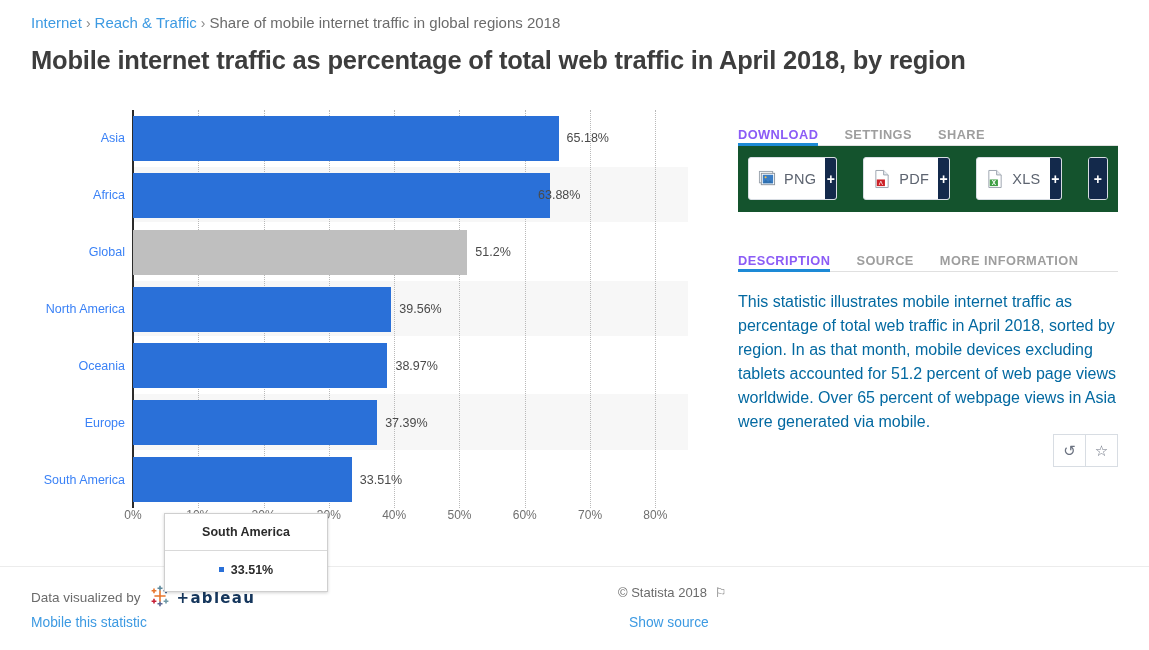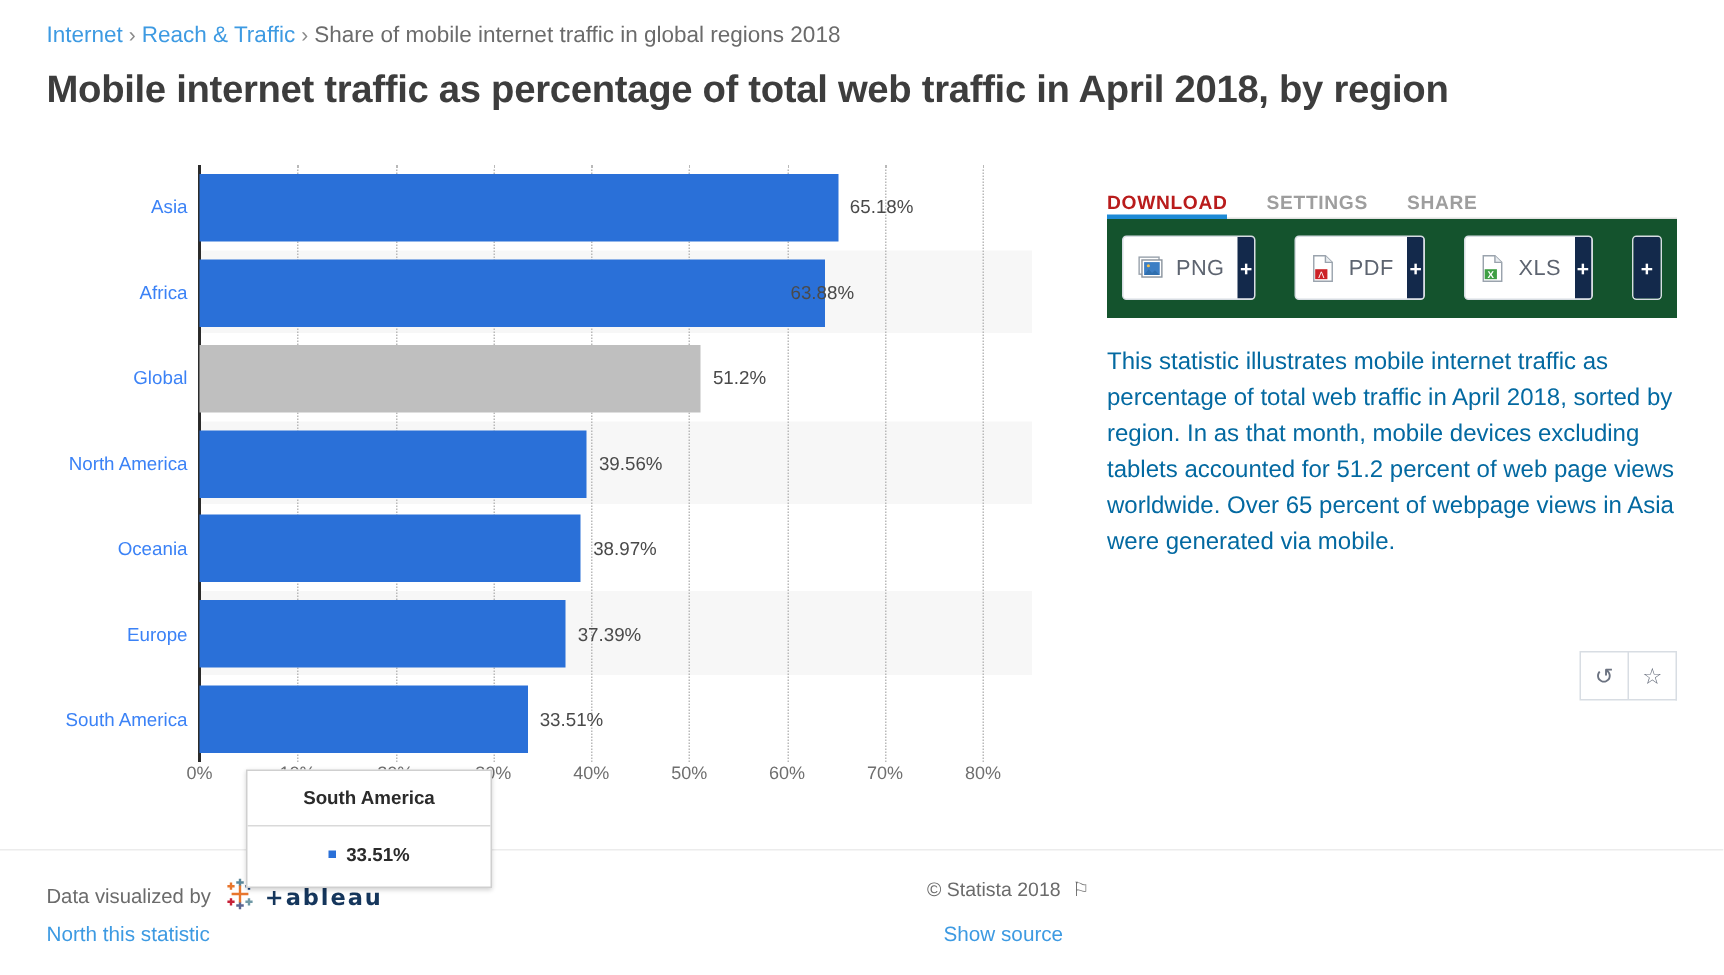--- a/index.html
+++ b/index.html
@@ -97,21 +97,21 @@
   .tabbar{
     position:relative;height:33px;
     border-bottom:1px solid #e0e0e0;
   }
   .tabbar .tab{
     display:inline-block;
     font-size:12.8px;font-weight:bold;letter-spacing:.45px;
     color:#9e9e9e;padding:0 0 12px 0;margin-right:26px;
     cursor:pointer;
   }
-  .tabbar .tab.active{color:#b91c1c;margin-top:15px;}
+  .tabbar .tab.active{color:#8b5cf6;margin-top:15px;}
   .tabbar .underline{
     position:absolute;left:0;bottom:-1px;height:3px;background:#1d8ad6;
   }
 
   #dl-strip{
     background:#14532d;padding:11px 10px 12px 10px;
     display:flex;gap:26px;
   }
   .dl-btn{
     display:flex;align-items:stretch;height:41px;
@@ -195,21 +195,21 @@
       <div class="gridline" style="left: 428.471px;"></div>
       <div class="gridline" style="left: 493.765px;"></div>
       <div class="gridline" style="left: 559.059px;"></div>
       <div class="gridline" style="left: 624.353px;"></div>
     </div>
   <div id="axis-line"></div>
   <div id="bars">
       <div class="bar" style="left: 102px; top: 11.9286px; width: 425.587px;"></div>
       <div class="bar-label" style="left: 535.587px; top: 27.4286px;">65.18%</div>
       <div class="bar" style="left: 102px; top: 68.7857px; width: 417.099px;"></div>
-      <div class="bar-label" style="left: 496px; top: 84.2857px;">63.88%</div>
+      <div class="bar-label" style="left: 507px; top: 84.2857px;">63.88%</div>
       <div class="bar grey" style="left: 102px; top: 125.643px; width: 334.306px;"></div>
       <div class="bar-label" style="left: 444.306px; top: 141.143px;">51.2%</div>
       <div class="bar" style="left: 102px; top: 182.5px; width: 258.304px;"></div>
       <div class="bar-label" style="left: 368.304px; top: 198px;">39.56%</div>
       <div class="bar" style="left: 102px; top: 239.357px; width: 254.451px;"></div>
       <div class="bar-label" style="left: 364.451px; top: 254.857px;">38.97%</div>
       <div class="bar" style="left: 102px; top: 296.214px; width: 244.135px;"></div>
       <div class="bar-label" style="left: 354.135px; top: 311.714px;">37.39%</div>
       <div class="bar" style="left: 102px; top: 353.071px; width: 218.801px;"></div>
       <div class="bar-label" style="left: 328.801px; top: 368.571px;">33.51%</div>
@@ -289,20 +289,21 @@
           </span>
           <span class="lbl">XLS</span>
         </div>
         <div class="dl-plus">+</div>
       </div>
       <div class="dl-btn">
         <div class="dl-plus">+</div>
       </div>
     </div>
 
+  <div class="tabbar" id="desc-tabs"><span class="tab active">DESCRIPTION</span><span class="tab">SOURCE</span><span class="tab">MORE INFORMATION</span><div class="underline" style="width: 92px; left: 0px;"></div></div>
 
   <div id="desc-text">This statistic illustrates mobile internet traffic as percentage of total web traffic in April 2018, sorted by region. In as that month, mobile devices excluding tablets accounted for 51.2 percent of web page views worldwide. Over 65 percent of webpage views in Asia were generated via mobile.</div>
 
   <div id="action-row">
     <div class="act-btn">↺</div>
     <div class="act-btn">☆</div>
   </div>
 </div>
 
 <div id="footer-divider"></div>
@@ -333,19 +334,19 @@
             </g>
           <g stroke="#7099a6">
               <path d="M17 14.6v3.2M15.4 16.2h3.2"></path>
             </g>
         </g>
       </svg>
     </span>
     <span class="tab-word">+ableau</span>
   </div>
 </div>
-<a id="about-link" href="#">North this statistic</a>
+<a id="about-link" href="#">Mobile this statistic</a>
 
 <div id="footer-mid">
   <span>© Statista 2018</span>
   <span style="margin-left:4px;">⚐</span>
 </div>
 <a id="show-source" href="#">Show source</a>
 
 </body></html>

